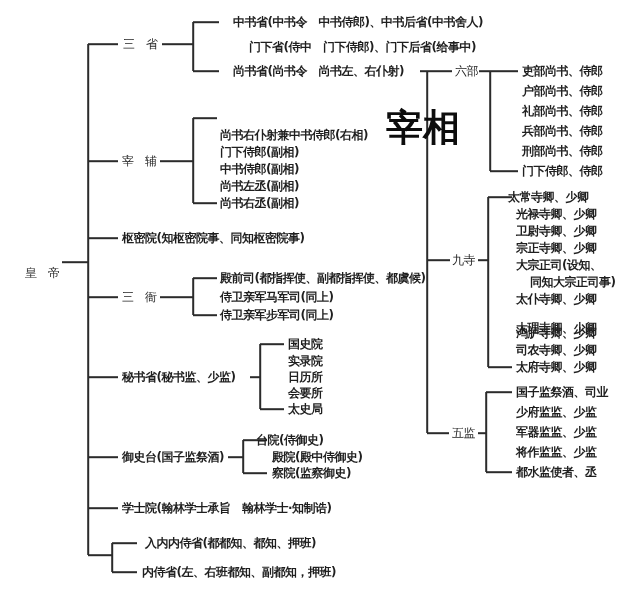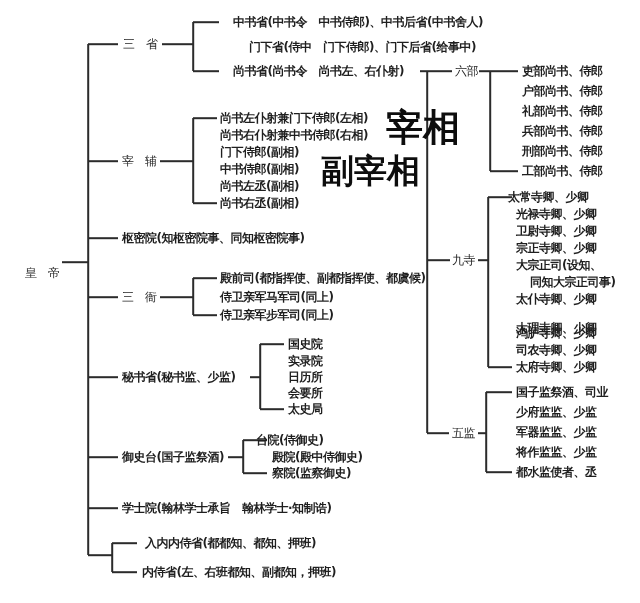--- a/index.html
+++ b/index.html
@@ -85,24 +85,23 @@
   <span class="t" style="left:233px;top:22px">中书省(中书令　中书侍郎)、中书后省(中书舍人)</span>
   <span class="t" style="left:249px;top:47px">门下省(侍中　门下侍郎)、门下后省(给事中)</span>
   <span class="t" style="left:233px;top:71px">尚书省(尚书令　尚书左、右仆射)</span>
 
   <span class="t lbl" style="left:455px;top:71px">六部</span>
   <span class="t" style="left:522px;top:71px">吏部尚书、侍郎</span>
   <span class="t" style="left:522px;top:91px">户部尚书、侍郎</span>
   <span class="t" style="left:522px;top:111px">礼部尚书、侍郎</span>
   <span class="t" style="left:522px;top:131px">兵部尚书、侍郎</span>
   <span class="t" style="left:522px;top:151px">刑部尚书、侍郎</span>
-  <span class="t" style="left:522px;top:171px">工部尚书、侍郎</span>
+  <span class="t" style="left:522px;top:171px">门下侍郎、侍郎</span>
 
   <span class="t lbl" style="left:122px;top:161px">宰　辅</span>
-  <span class="t" style="left:220px;top:118px">尚书左仆射兼门下侍郎(左相)</span>
   <span class="t" style="left:220px;top:135px">尚书右仆射兼中书侍郎(右相)</span>
   <span class="t" style="left:220px;top:152px">门下侍郎(副相)</span>
   <span class="t" style="left:220px;top:169px">中书侍郎(副相)</span>
   <span class="t" style="left:220px;top:186px">尚书左丞(副相)</span>
   <span class="t" style="left:220px;top:203px">尚书右丞(副相)</span>
 
   <span class="t" style="left:122px;top:238px">枢密院(知枢密院事、同知枢密院事)</span>
 
   <span class="t lbl" style="left:122px;top:297px">三　衙</span>
   <span class="t" style="left:220px;top:278px">殿前司(都指挥使、副都指挥使、都虞候)</span>
@@ -139,15 +138,14 @@
   <span class="t" style="left:122px;top:457px">御史台(国子监祭酒)</span>
   <span class="t" style="left:256px;top:440px">台院(侍御史)</span>
   <span class="t" style="left:272px;top:457px">殿院(殿中侍御史)</span>
   <span class="t" style="left:272px;top:473px">察院(监察御史)</span>
 
   <span class="t" style="left:122px;top:508px">学士院(翰林学士承旨　翰林学士·知制诰)</span>
   <span class="t" style="left:142px;top:572px">内侍省(左、右班都知、副都知，押班)</span>
   <span class="t" style="left:145px;top:543px">入内内侍省(都都知、都知、押班)</span>
 
   <span class="big" style="left:386px;top:127px;font-size:37px">宰相</span>
-  <span class="big" style="left:321px;top:170px;font-size:33px">副宰相</span>
 
 </div>
 
 </body></html>

